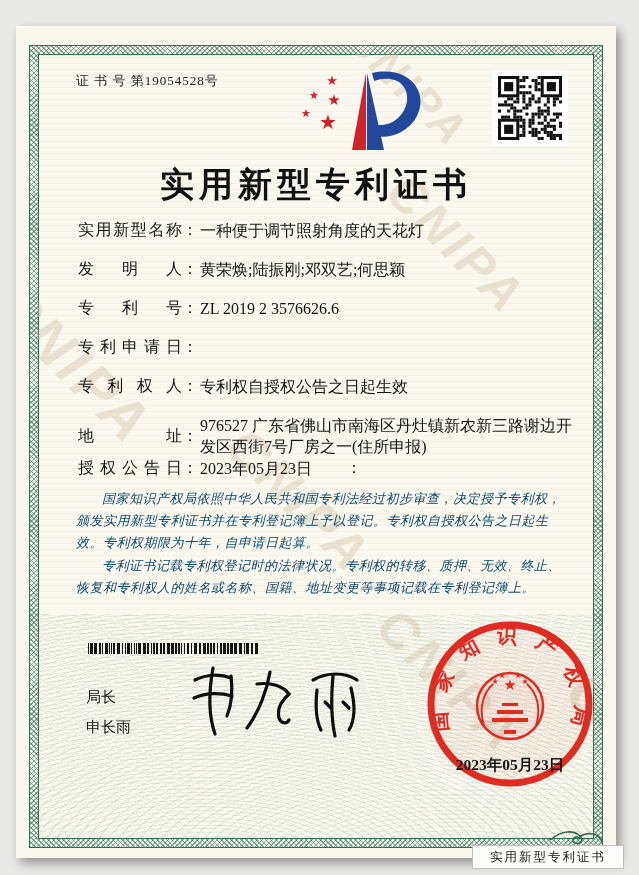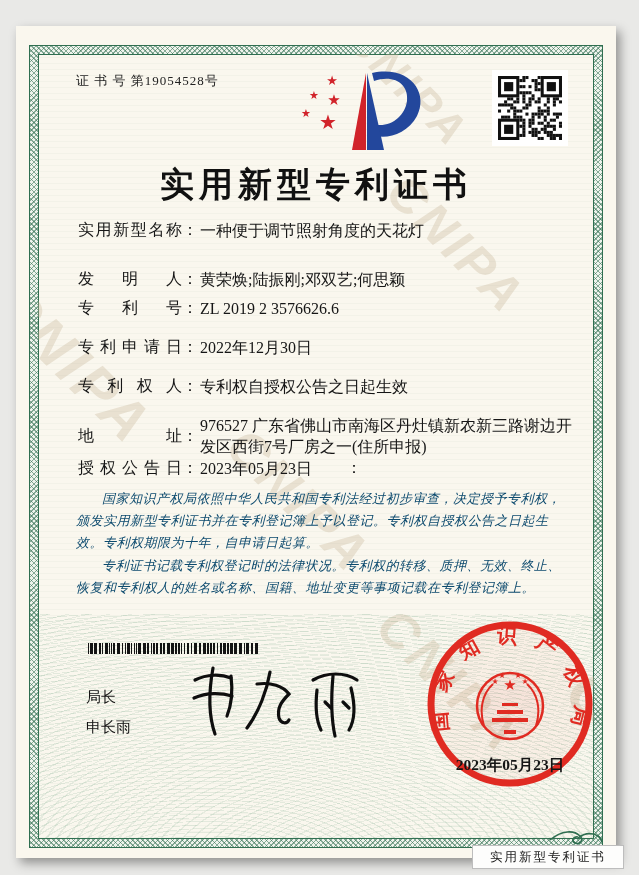--- a/index.html
+++ b/index.html
@@ -26,21 +26,21 @@
   .content { position:absolute; inset:0; z-index:5; }
   .certno { position:absolute; left:60px; top:46px; font-size:13px; letter-spacing:1px; color:#222; }
   .logo { position:absolute; left:276px; top:37px; width:150px; height:98px; }
   .qr { position:absolute; left:476px; top:44px; width:76px; height:76px; background:#fff; padding:6px; }
   .title { position:absolute; left:40px; right:40px; top:136px; text-align:center;
            font-size:34px; font-weight:bold; letter-spacing:5px; color:#111; }
   .frow { position:absolute; left:62px; display:flex; align-items:center; font-size:16px; color:#161616; }
   .flabel { display:inline-block; width:104px; text-align:justify; text-align-last:justify; }
   .fcolon { display:inline-block; margin:0 2px 0 0; }
   .fvalue { display:inline-block; max-width:382px; line-height:21px; }
-  .r0{top:194px}.r1{top:243px}.r2{top:272px}.r3{top:311px}.r4{top:350px}.r5{top:389px}
+  .r0{top:194px}.r1{top:233px}.r2{top:272px}.r3{top:311px}.r4{top:350px}.r5{top:389px}
   .rg{top:432px; width:500px;}
   .gpair{display:flex;} .gpair1{width:268px;}
   .paras { position:absolute; left:60px; right:54px; top:462px; font-size:13px; line-height:22px;
            letter-spacing:.5px; font-style:italic; color:#0c4a6e; }
   .paras p { text-indent:2em; margin-bottom:1px; }
   .barcode { position:absolute; left:72px; top:617px; width:172px; height:11px; }
   .barcode i { position:absolute; top:0; bottom:0; background:#141414; }
   .sig-title { position:absolute; left:70px; top:662px; font-size:15px; font-family:"Liberation Sans", sans-serif; color:#111; }
   .sig-name  { position:absolute; left:70px; top:692px; font-size:15px; font-family:"Liberation Sans", sans-serif; color:#111; }
   .signature { position:absolute; left:159px; top:624px; width:210px; height:96px; }
@@ -252,21 +252,20 @@
         <span class="fvalue">黄荣焕;陆振刚;邓双艺;何思颖</span>
       </div>
       <div class="frow r2">
         <span class="flabel">专利号</span>
         <span class="fcolon">：</span>
         <span class="fvalue">ZL 2019 2 3576626.6</span>
       </div>
       <div class="frow r3">
         <span class="flabel">专利申请日</span>
         <span class="fcolon">：</span>
-        <span class="fvalue">2022年12月30日</span>
       </div>
       <div class="frow r4">
         <span class="flabel">专利权人</span>
         <span class="fcolon">：</span>
         <span class="fvalue">专利权自授权公告之日起生效</span>
       </div>
       <div class="frow r5">
         <span class="flabel">地址</span>
         <span class="fcolon">：</span>
         <span class="fvalue">976527 广东省佛山市南海区丹灶镇新农新三路谢边开发区西街7号厂房之一(住所申报)</span>

